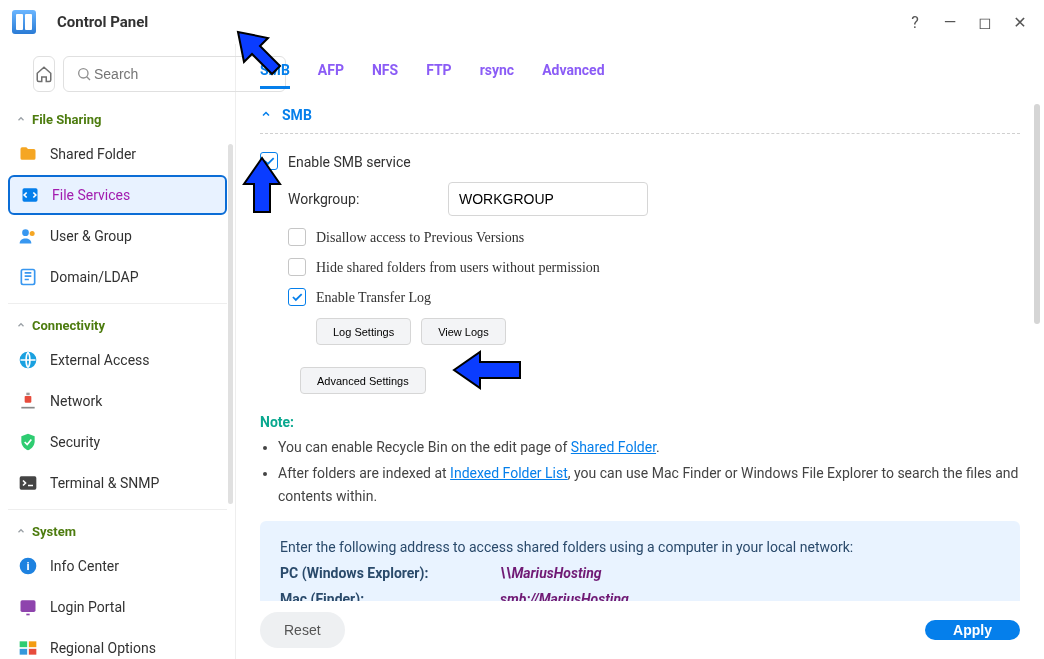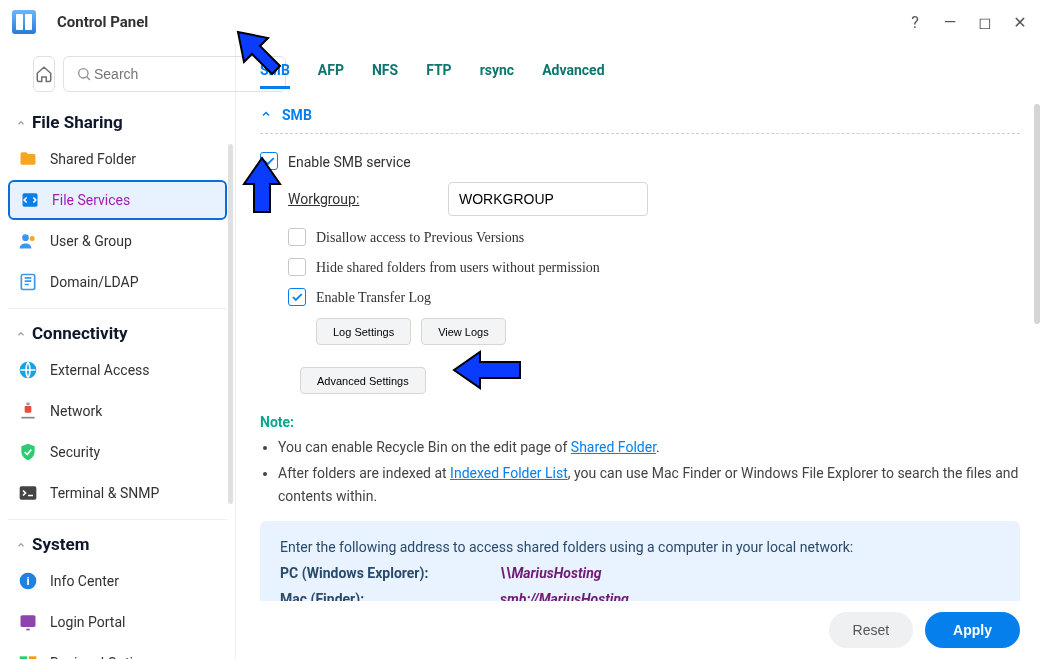--- a/index.html
+++ b/index.html
@@ -12,55 +12,55 @@
 .titlebar-spacer { flex: 1; }
 .titlebar .win-btn { width: 24px; text-align: center; color: #555; cursor: pointer; font-size: 16px; }
 
 .layout { display: flex; height: calc(100% - 44px); }
 .sidebar { width: 236px; padding: 12px 8px 0 8px; border-right: 1px solid #eee; position: relative; }
 .home-row { display: flex; align-items: center; gap: 8px; margin-bottom: 12px; padding-left: 25px; }
 .home-btn { width: 40px; height: 36px; border: 1px solid #e0e0e0; border-radius: 6px; display:flex; align-items:center; justify-content:center; background:#fff; cursor:pointer; color:#606060;}
 .search-wrap { flex:1; height:36px; border:1px solid #e0e0e0; border-radius:6px; display:flex; align-items:center; padding:0 10px; color:#888; }
 .search-wrap input { border:0; outline:0; flex:1; font-size:14px; background:transparent; }
 
-.group-label { display:flex; align-items:center; gap:6px; color:#0f172a; font-weight:700; font-size:17px; padding:8px 8px 6px; cursor:pointer;}
+.group-label { display:flex; align-items:center; gap:6px; color:#4d7c0f; font-weight:700; font-size:13px; padding:8px 8px 6px; cursor:pointer;}
 .nav-item { display:flex; align-items:center; gap:12px; height:40px; padding:0 10px; border-radius:6px; cursor:pointer; color:#323232; margin:1px 0;}
 .nav-item.active { border:2px solid #0b6dd6; background:#e8f2ff; color:#a21caf; font-weight:400;}
 .nav-divider { height:1px; background:#eee; margin:6px 0; }
 
 .content { flex:1; display:flex; flex-direction:column; position:relative; }
 .tabs { display:flex; gap:28px; padding:18px 24px 12px 24px; font-weight:700; font-size:14px; }
-.tab { color:#0f766e; cursor:pointer; padding-bottom:8px; border-bottom:3px solid transparent; }
+.tab { color:#8b5cf6; cursor:pointer; padding-bottom:8px; border-bottom:3px solid transparent; }
 .tab.active { color:#057FEB; border-bottom-color:#057FEB; }
 
 .scroll { flex:1; overflow-y:auto; padding:0 24px 80px 24px; position:relative;}
 .section-header { display:flex; align-items:center; gap:10px; color:#057FEB; font-weight:700; padding:6px 0 10px; border-bottom:1px dashed #d0d0d0; margin-bottom:12px; cursor:pointer;}
 .check-row { display:flex; align-items:flex-end; gap:10px; padding:6px 0; }
 .checkbox { width:18px; height:18px; border:1px solid #c6c6c6; border-radius:3px; display:inline-flex; align-items:center; justify-content:center; background:#fff; }
 .checkbox.checked { border-color:#057FEB; color:#057FEB; }
 .sub { margin-left:28px;font-family:Liberation Serif, serif; }
 .field-row { display:flex; align-items:center; padding:6px 0; margin-left:28px;}
-.field-label { width:160px;text-decoration:underline; }
+.field-label { width:160px; }
 .text-input { height:34px; padding:0 10px; border:1px solid #d6d6d6; border-radius:4px; font-size:14px; width:200px; }
 .btn { height:27px; padding:0 16px; border:1px solid #d6d6d6; border-radius:4px; background:#f3f4f6; cursor:pointer; font-size:11px; }
 .btn-row { display:flex; gap:10px; margin-left:56px; padding:6px 0;}
 
 .note-title { color:#0aa88f; font-weight:700; margin-top:14px; }
 .note-list { margin:6px 0 0 18px; color:#444; }
 .note-list li { margin:4px 0; line-height:1.6;}
 .link { color:#057FEB; text-decoration: underline; cursor:pointer; }
 
 .info-box { margin-top:14px; background:#e9f3ff; border-radius:6px; padding:18px 20px; color:#2a4a6b; }
 .info-box .row { display:flex; margin-top:10px; }
 .info-box .k { width:220px; font-weight:700; }
 .info-box .v { color:#701a75; font-weight:700;font-style:italic; }
 
-.footer { position:absolute; bottom:0; right:0; left:236px; height:58px; display:flex; align-items:center; justify-content:flex-end; gap:12px; padding:0 24px; background:#fff;}
+.footer { position:absolute; bottom:0; right:0; left:236px; height:58px; display:flex; align-items:center; justify-content:space-between; gap:12px; padding:0 24px; background:#fff;}
 .btn-secondary { height:36px; padding:0 24px; border:0; border-radius:18px; background:#eef0f2; cursor:pointer; font-size:14px; color:#555;}
-.btn-primary { height:36px; padding:0 28px; border:0; border-radius:18px; background:#057FEB; color:#fff; font-weight:700; cursor:pointer; font-size:14px;}
+.btn-primary { height:20px; padding:0 28px; border:0; border-radius:18px; background:#057FEB; color:#fff; font-weight:700; cursor:pointer; font-size:14px;}
 
 .scroll-ind { position:absolute; right:4px; top:60px; width:6px; height:220px; background:#d5d5d5; border-radius:3px; }
 .side-scroll-ind { position:absolute; right:2px; top:100px; width:5px; height:360px; background:#e0e0e0; border-radius:3px; }
 
 
 .arrow { position:absolute; z-index:50; pointer-events:none; }
 .arrow svg { display:block; }
 
 
 .ic { width:20px; height:20px; display:inline-flex; align-items:center; justify-content:center; }

